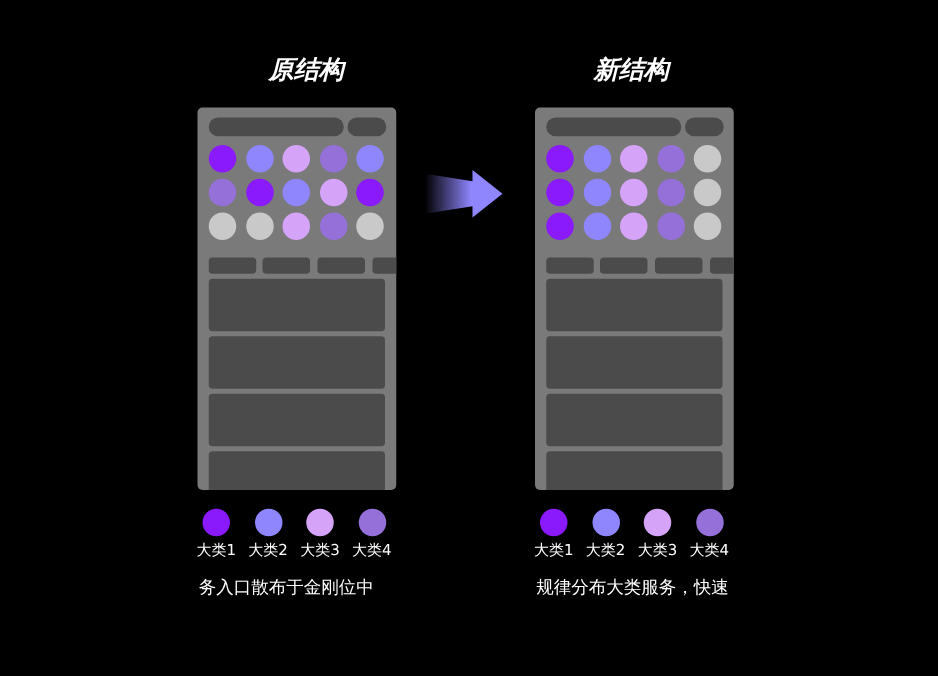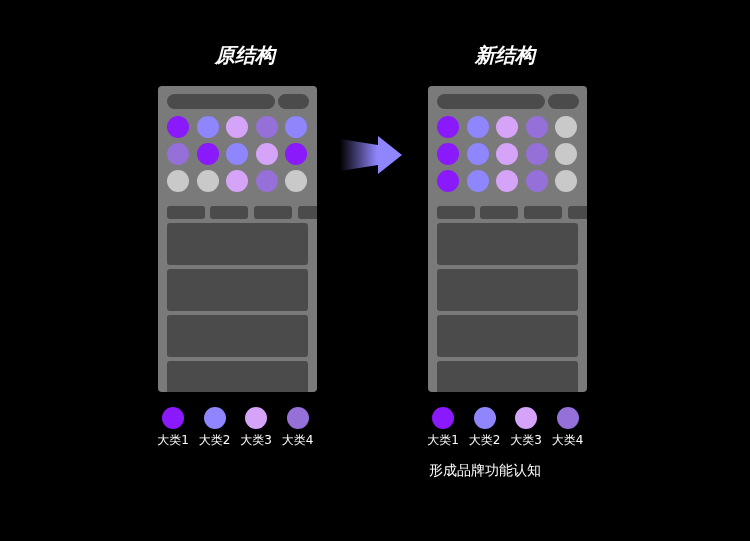--- a/index.html
+++ b/index.html
@@ -53,20 +53,21 @@
     <div class="legend-dot" style="left: 162px; background: rgb(138, 25, 251);"></div>
     <div class="legend-label" style="left: 153px;">大类1</div>
     <div class="legend-dot" style="left: 203.5px; background: rgb(143, 134, 254);"></div>
     <div class="legend-label" style="left: 194.5px;">大类2</div>
     <div class="legend-dot" style="left: 245px; background: rgb(213, 163, 248);"></div>
     <div class="legend-label" style="left: 236px;">大类3</div>
     <div class="legend-dot" style="left: 286.5px; background: rgb(149, 112, 216);"></div>
     <div class="legend-label" style="left: 277.5px;">大类4</div>
   </div>
 <div class="desc" style="left:159px;">
+  <div>务入口散布于金刚位中</div>
 </div>
 
 <svg class="arrow" viewBox="0 0 62 44">
   <defs>
     <linearGradient id="ag" x1="0" x2="1" y1="0" y2="0">
       <stop offset="0" stop-color="#8f86fe" stop-opacity="0"></stop>
       <stop offset="0.6" stop-color="#8f86fe" stop-opacity="1"></stop>
     </linearGradient>
   </defs>
   <polygon points="0,6 38,12 38,3 62,22 38,41 38,32 0,38" fill="url(#ag)"></polygon>
@@ -106,14 +107,14 @@
     <div class="legend-dot" style="left: 432px; background: rgb(138, 25, 251);"></div>
     <div class="legend-label" style="left: 423px;">大类1</div>
     <div class="legend-dot" style="left: 473.5px; background: rgb(143, 134, 254);"></div>
     <div class="legend-label" style="left: 464.5px;">大类2</div>
     <div class="legend-dot" style="left: 515px; background: rgb(213, 163, 248);"></div>
     <div class="legend-label" style="left: 506px;">大类3</div>
     <div class="legend-dot" style="left: 556.5px; background: rgb(149, 112, 216);"></div>
     <div class="legend-label" style="left: 547.5px;">大类4</div>
   </div>
 <div class="desc" style="left:429px;">
-  <div>形成品牌功能认知</div>
+  <div>规律分布大类服务，快速</div>
 </div>
 
 </body></html>

